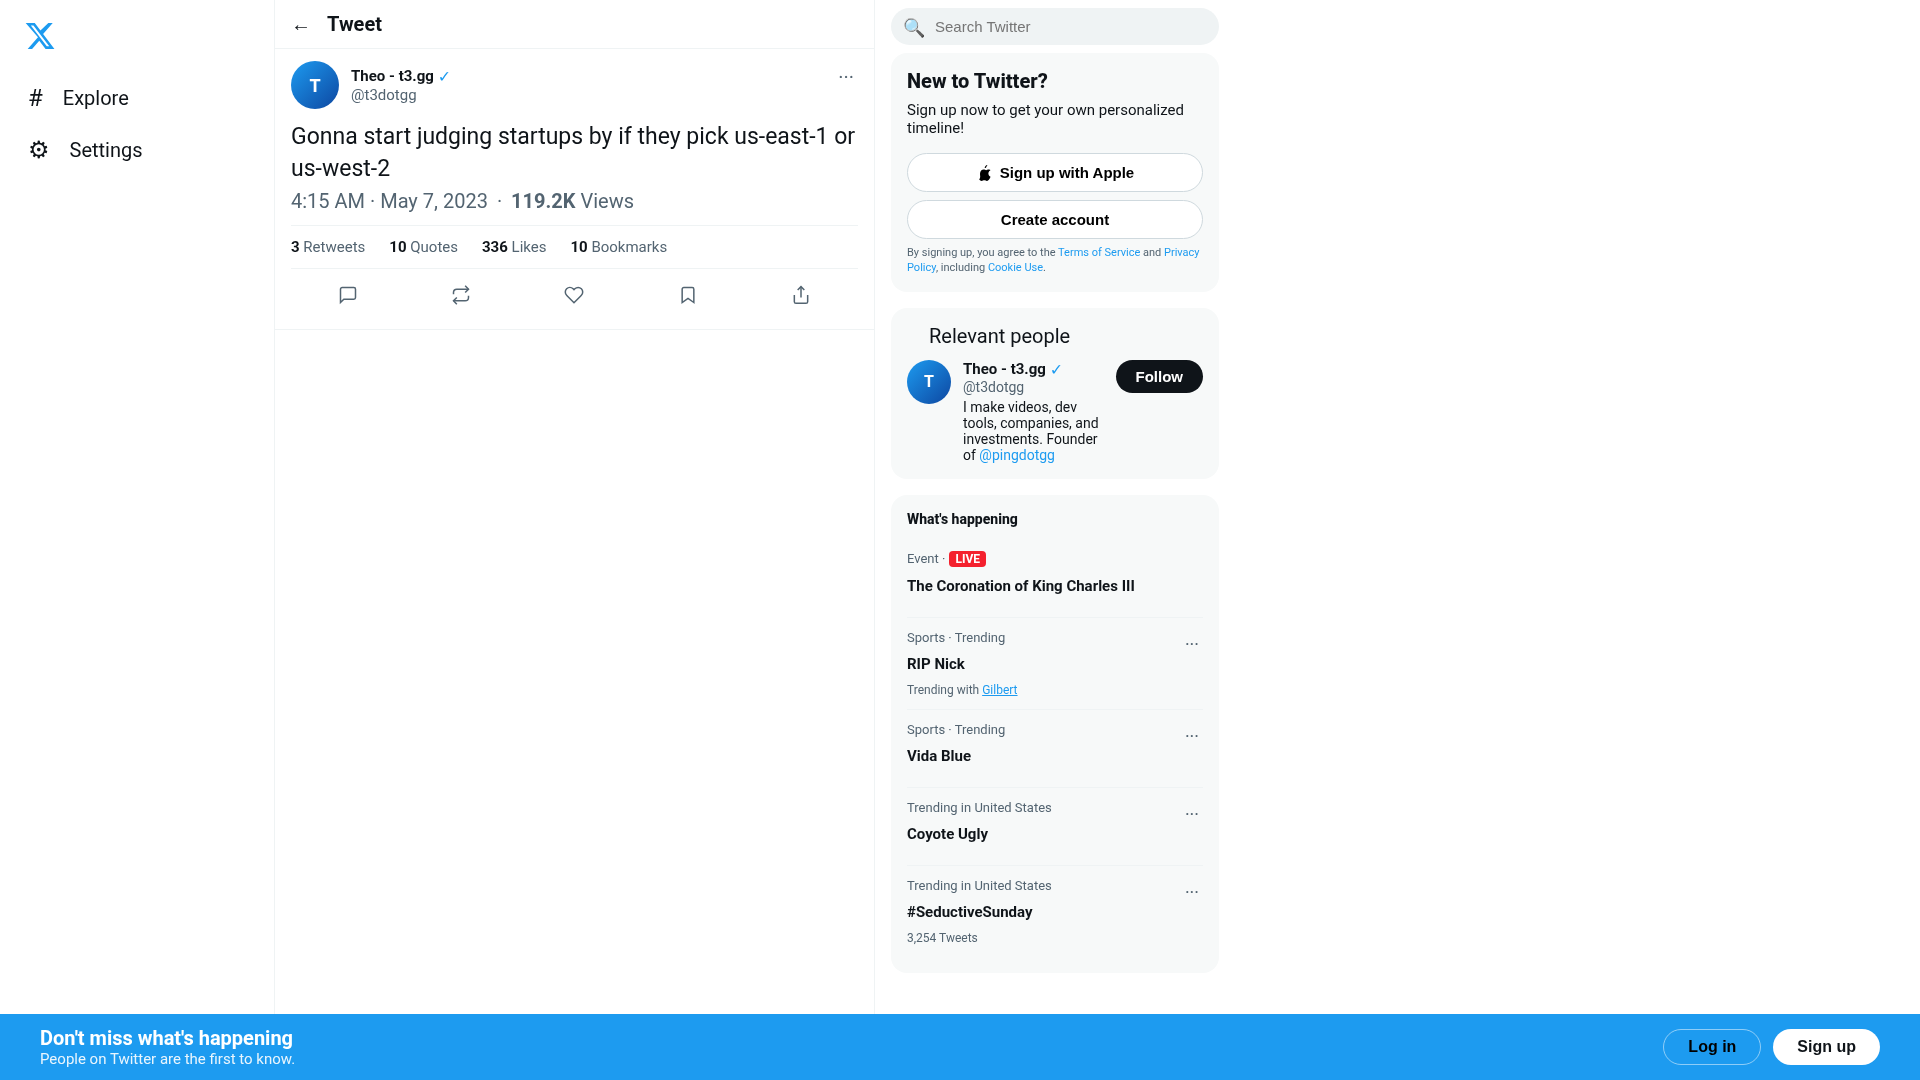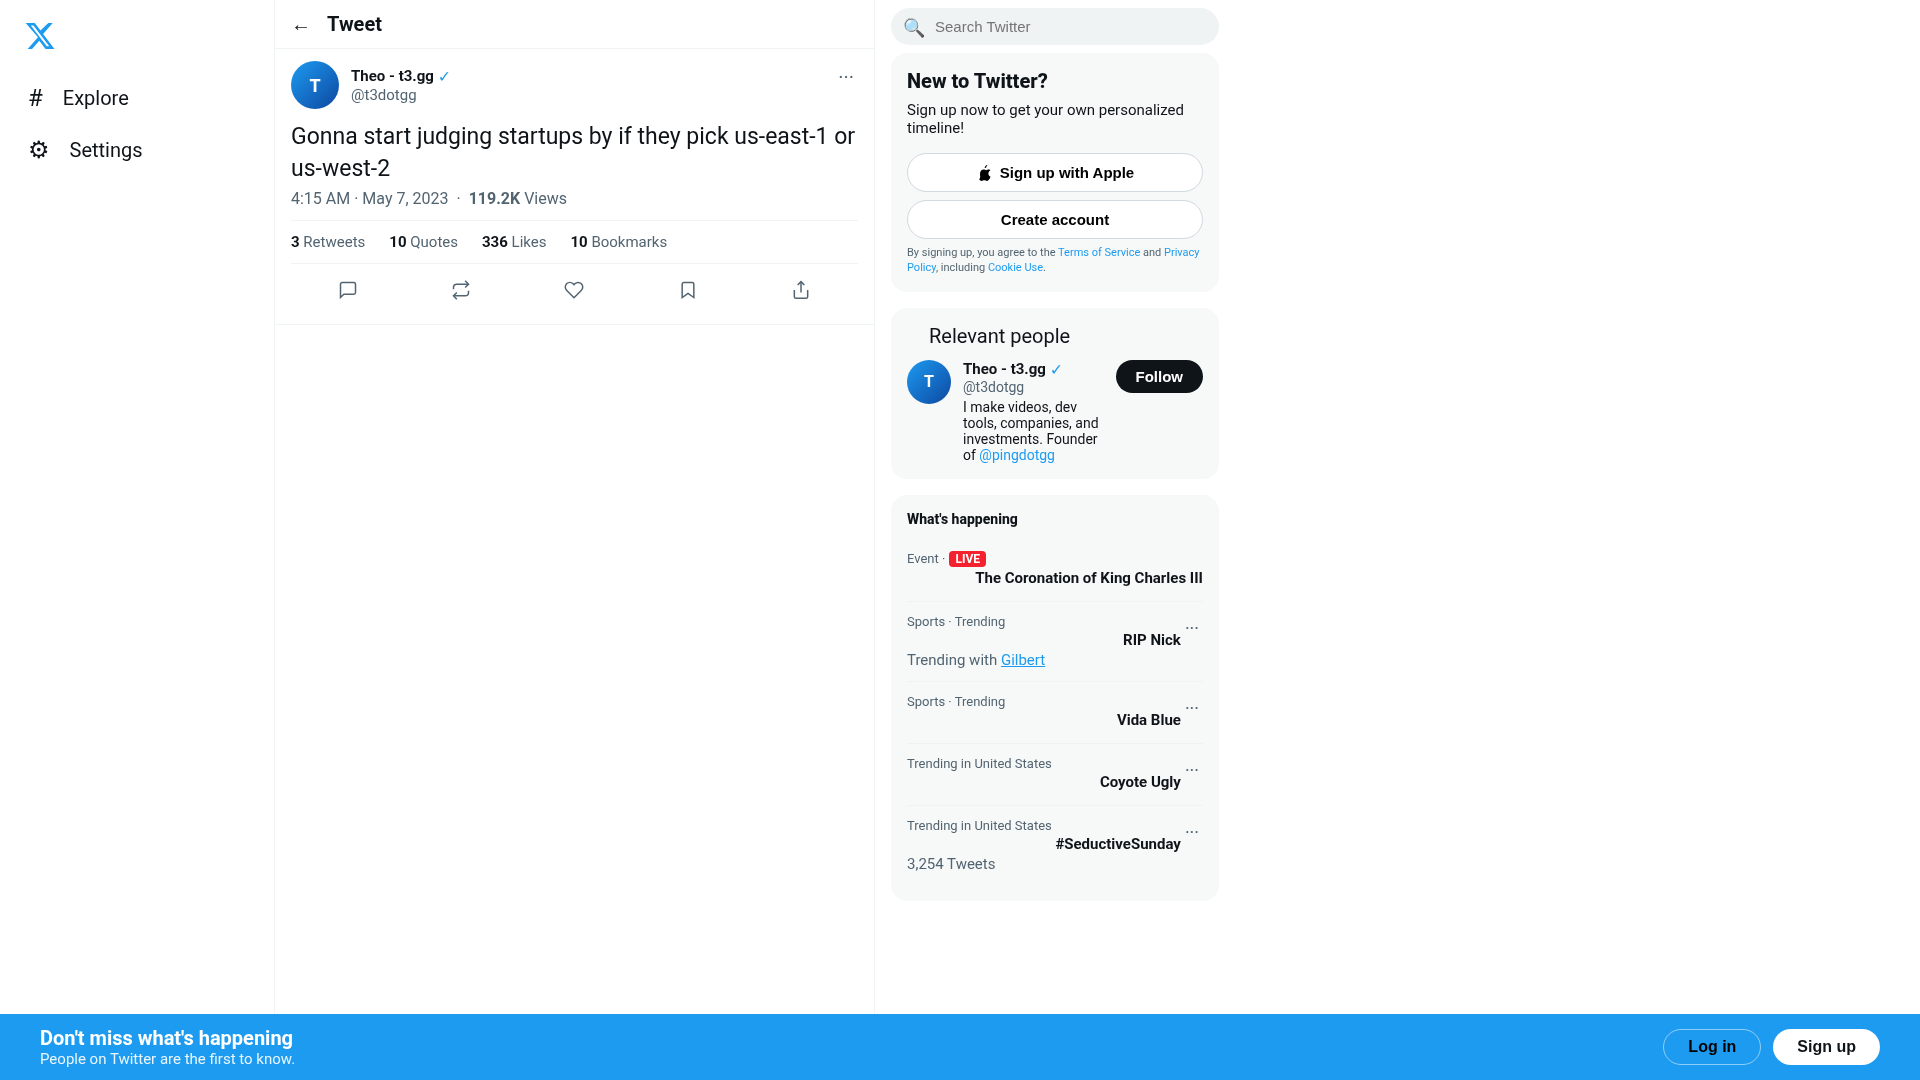--- a/index.html
+++ b/index.html
@@ -24,21 +24,21 @@
     .tweet-author-row { display: flex; align-items: flex-start; justify-content: space-between; margin-bottom: 12px; }
     .tweet-author-info { display: flex; align-items: center; gap: 12px; }
     .avatar { width: 48px; height: 48px; border-radius: 50%; background: #ccc; overflow: hidden; flex-shrink: 0; }
     .author-name-row { display: flex; align-items: center; gap: 4px; }
     .author-name { font-weight: 700; font-size: 15px; }
     .verified-badge { color: #1d9bf0; font-size: 16px; }
     .author-handle { color: #536471; font-size: 15px; }
     .more-btn { color: #536471; cursor: pointer; font-size: 20px; padding: 4px; border-radius: 50%; }
 
     .tweet-text { font-size: 23px; line-height: 1.4; margin-bottom: 4px; }
-    .tweet-meta { color: #536471; font-size: 16px; margin-bottom: 12px; }
+    .tweet-meta { color: #536471; font-size: 20px; margin-bottom: 12px; }
     .tweet-meta .views { color: #536471; }
     .tweet-meta .dot { margin: 0 4px; }
 
     .tweet-stats { display: flex; gap: 24px; padding: 12px 0; border-top: 1px solid #eff3f4; border-bottom: 1px solid #eff3f4; margin-bottom: 4px; }
     .stat-item { font-size: 15px; }
     .stat-item span { color: #536471; }
     .stat-item strong { font-weight: 700; }
 
     .tweet-actions { display: flex; justify-content: space-around; padding: 4px 0; }
     .action-btn { color: #536471; cursor: pointer; padding: 8px; border-radius: 50%; font-size: 20px; display: flex; align-items: center; justify-content: center; }
@@ -71,22 +71,22 @@
     .person-bio { font-size: 14px; color: #0f1419; margin-top: 4px; }
     .person-link { color: #1d9bf0; text-decoration: none; font-size: 14px; }
     .follow-btn { background: #0f1419; color: #fff; border: none; border-radius: 9999px; padding: 8px 20px; font-size: 15px; font-weight: 700; cursor: pointer; flex-shrink: 0; }
 
     .whats-happening { background: #f7f9f9; border-radius: 16px; padding: 16px; margin-bottom: 16px; }
     .whats-happening h2 { font-size: 14px; font-weight: 800; margin-bottom: 12px; }
     .trend-item { padding: 12px 0; border-bottom: 1px solid #eff3f4; display: flex; align-items: flex-start; justify-content: space-between; }
     .trend-item:last-child { border-bottom: none; }
     .trend-info { flex: 1; }
     .trend-category { font-size: 13px; color: #536471; }
-    .trend-name { font-weight: 700; font-size: 15px; margin: 2px 0; text-align: right; }
-    .trend-sub { font-size: 15px; color: #536471; }
+    .trend-name { font-weight: 700; font-size: 15px; margin: 10px 0; }
+    .trend-sub { font-size: 12px; color: #536471; }
     .trend-sub .link { color: #1d9bf0; }
     .trend-more { color: #536471; cursor: pointer; font-size: 18px; padding: 4px; }
     .event-live { display: flex; align-items: center; gap: 4px; }
     .live-badge { background: #f4212e; color: #fff; font-size: 12px; font-weight: 700; padding: 1px 6px; border-radius: 4px; }
 
     
     .bottom-bar { position: fixed; bottom: 0; left: 0; right: 0; background: #1d9bf0; padding: 12px 40px; display: flex; align-items: center; justify-content: space-between; z-index: 100; }
     .bottom-bar-text { color: #fff; }
     .bottom-bar-text .main-text { font-size: 20px; font-weight: 700; }
     .bottom-bar-text .sub-text { font-size: 15px; opacity: 0.9; }

